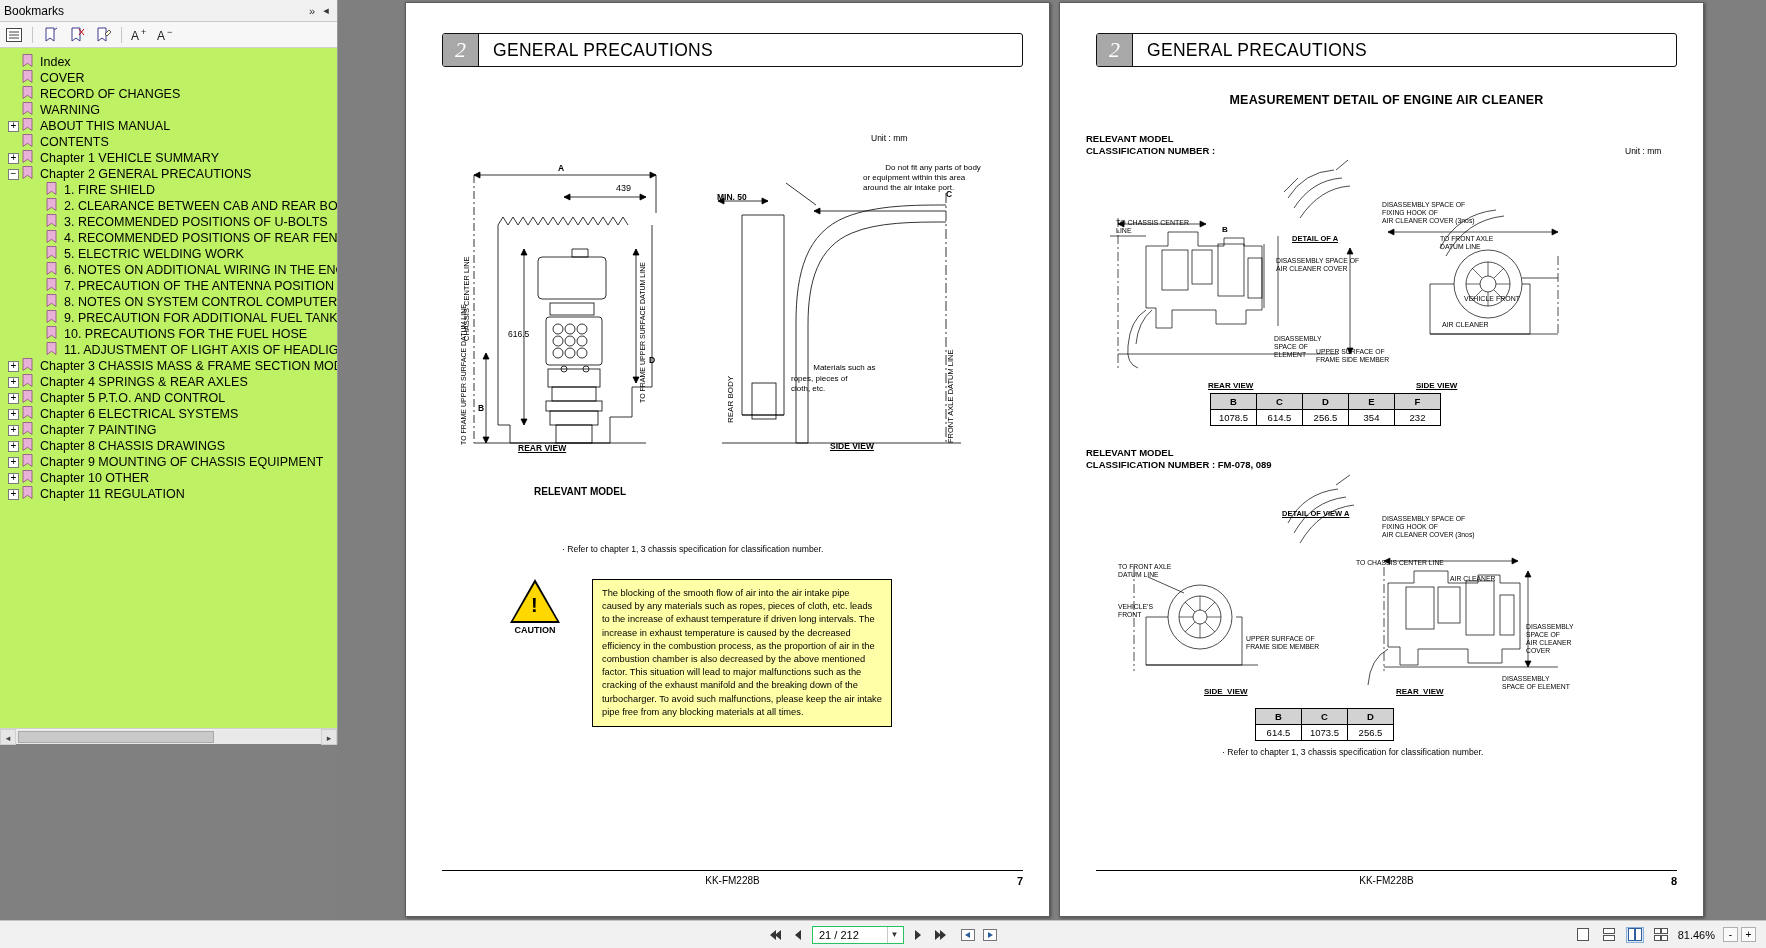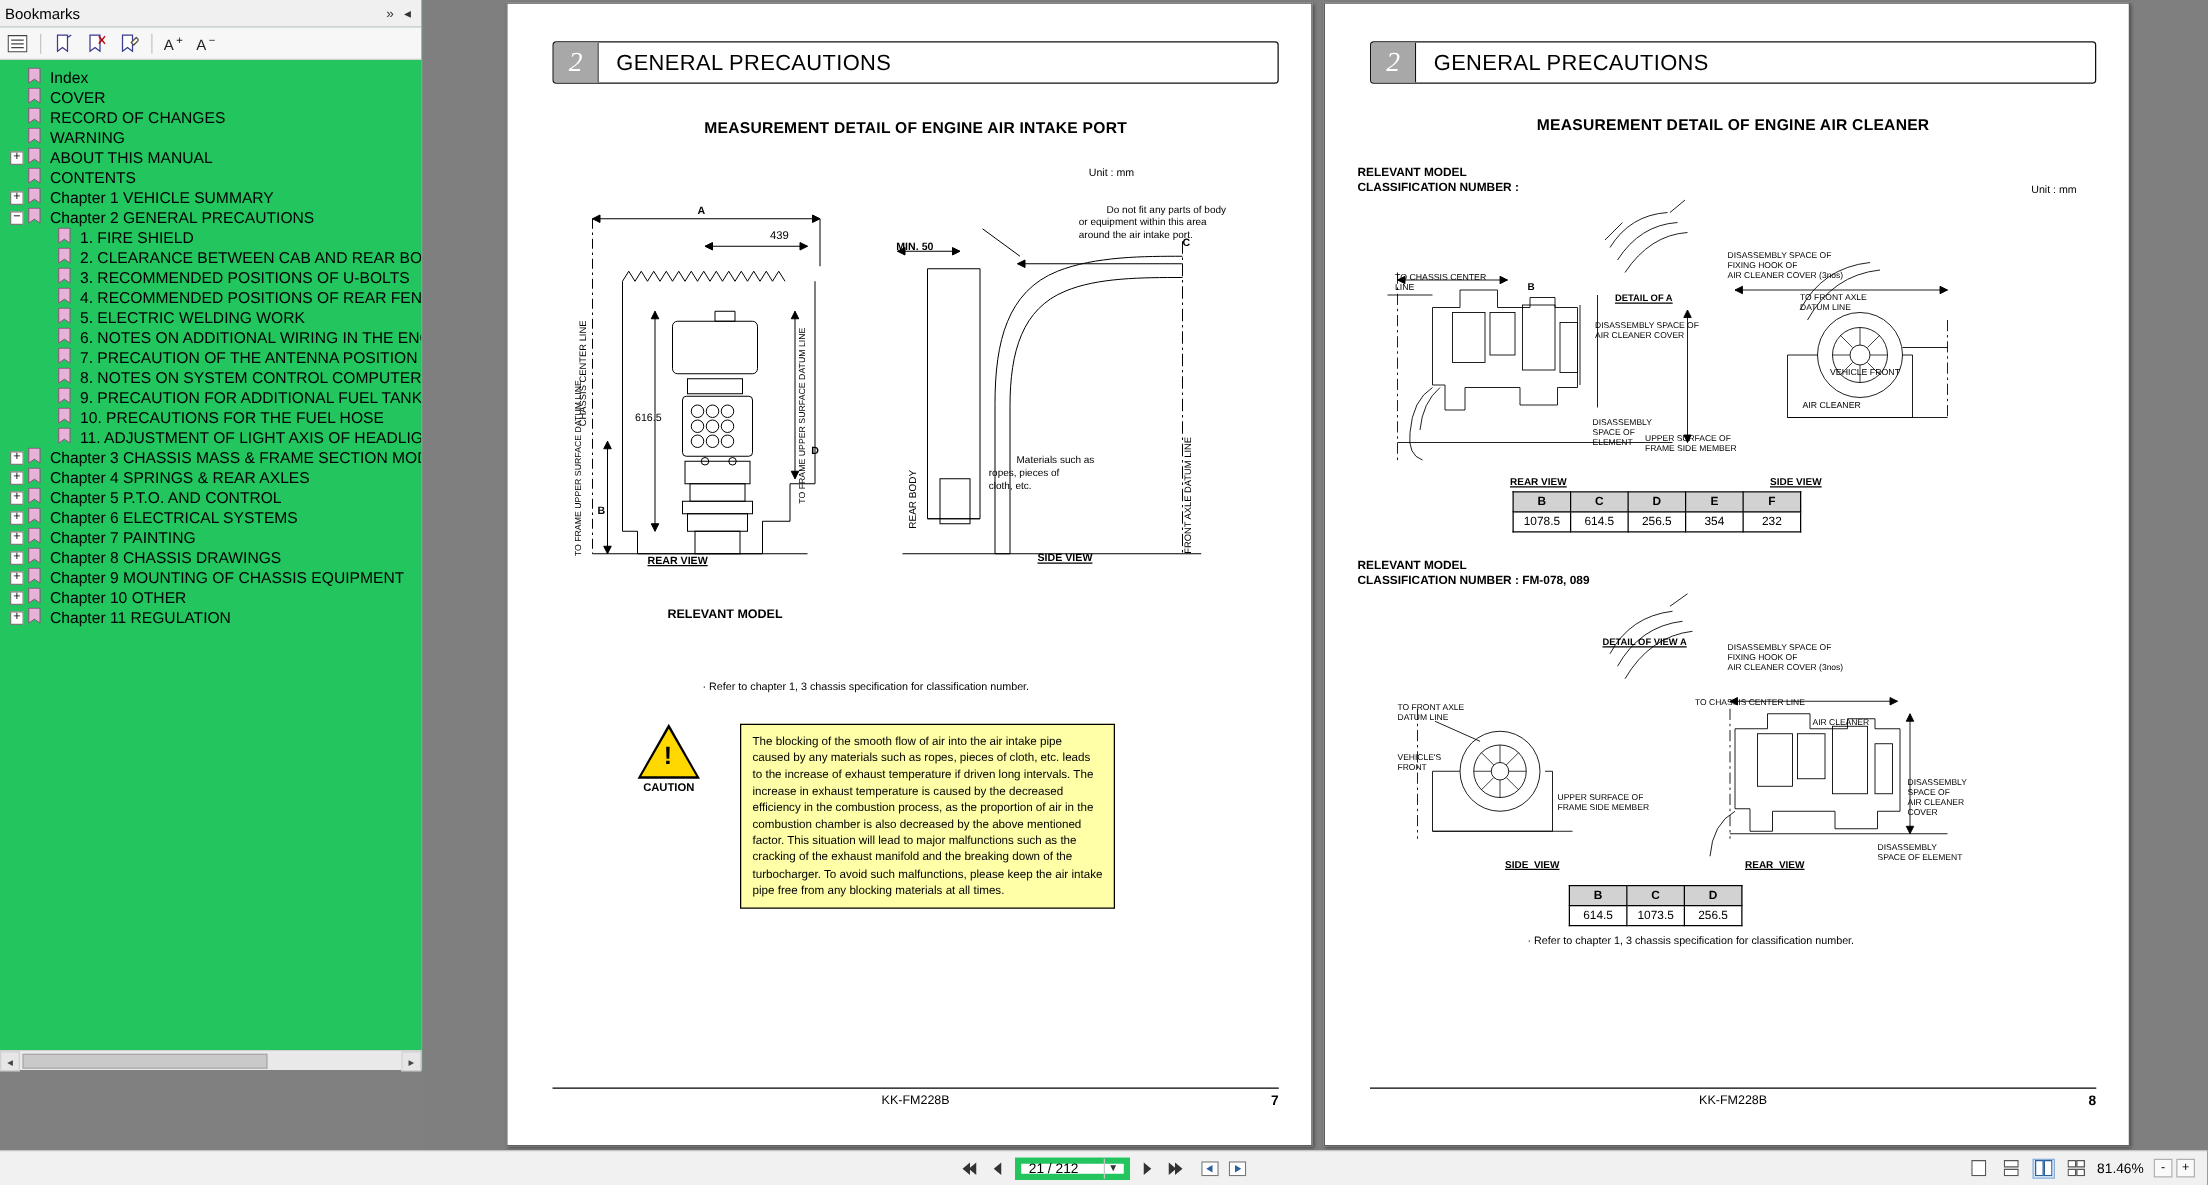--- a/index.html
+++ b/index.html
@@ -7,22 +7,22 @@
     margin: 0; padding: 0;
     width: 1766px; height: 948px;
     overflow: hidden;
     font-family: "Liberation Sans", sans-serif;
     background: #808080;
   }
   #app { position: relative; width: 1766px; height: 948px; }
 
   
   #sidebar {
-    position: absolute; left: 0; top: 0; width: 338px; height: 856px;
-    background: #22c55e; border-right: 1px solid #9a9a9a;
+    position: absolute; left: 0; top: 0; width: 338px; height: 744px;
+    background: #bef264; border-right: 1px solid #9a9a9a;
     display: flex; flex-direction: column;
   }
   #sidebar-header {
     height: 22px; background: #f0f0f0; border-bottom: 1px solid #c8c8c8;
     display: flex; align-items: center; padding: 0 4px;
     font-size: 12px; color: #000;
   }
   #sidebar-header .title { flex: 1; }
   #sidebar-header .hdr-btn {
     width: 14px; text-align: center; font-size: 11px; color: #333; cursor: pointer;
@@ -163,21 +163,21 @@
   }
   #nav-group {
     position: absolute; left: 50%; transform: translateX(-50%);
     display: flex; align-items: center; gap: 6px;
   }
   .nav-btn {
     width: 16px; height: 16px; display: flex; align-items: center; justify-content: center;
     color: #3a3a3a; cursor: pointer;
   }
   .pagebox {
-    display: flex; align-items: center; border: 5px solid #22c55e; background: #fff;
+    display: flex; align-items: center; border: 1px solid #22c55e; background: #fff;
     height: 18px; padding: 0 2px 0 6px; font-size: 11px; color: #000; min-width: 92px;
   }
   .pagebox .txt { flex: 1; }
   .pagebox .caret {
     width: 14px; height: 16px; display: flex; align-items: center; justify-content: center;
     border-left: 1px solid #c8c8c8; font-size: 8px; color: #333;
   }
   #right-group {
     position: absolute; right: 10px; display: flex; align-items: center; gap: 8px;
     font-size: 11px; color: #000;
@@ -459,21 +459,20 @@
 
   <div id="viewer">
 
     <div class="page" id="page-left">
       <div class="pg-inner">
         <div class="chap-banner">
           <div class="chap-num">2</div>
           <div class="chap-title">GENERAL PRECAUTIONS</div>
         </div>
 
-        <div class="sec-title" style="left:36px; top:92px; right:26px;">MEASUREMENT DETAIL OF ENGINE AIR INTAKE PORT</div>
 
         <div class="lbl" style="left:465px; top:130px; font-size:8.5px;">Unit : mm</div>
 
         <svg style="position:absolute; left:40px; top:150px;" width="260" height="310" viewBox="0 0 260 310">
           <g stroke="#000" fill="none" stroke-width="0.8">
 
             <line x1="28" y1="22" x2="210" y2="22"></line>
             <path d="M28 22 l6 -3 v6 z" fill="#000"></path>
               <path d="M210 22 l-6 -3 v6 z" fill="#000"></path>
             <line x1="28" y1="22" x2="28" y2="290" stroke-dasharray="8 3 2 3"></line>

